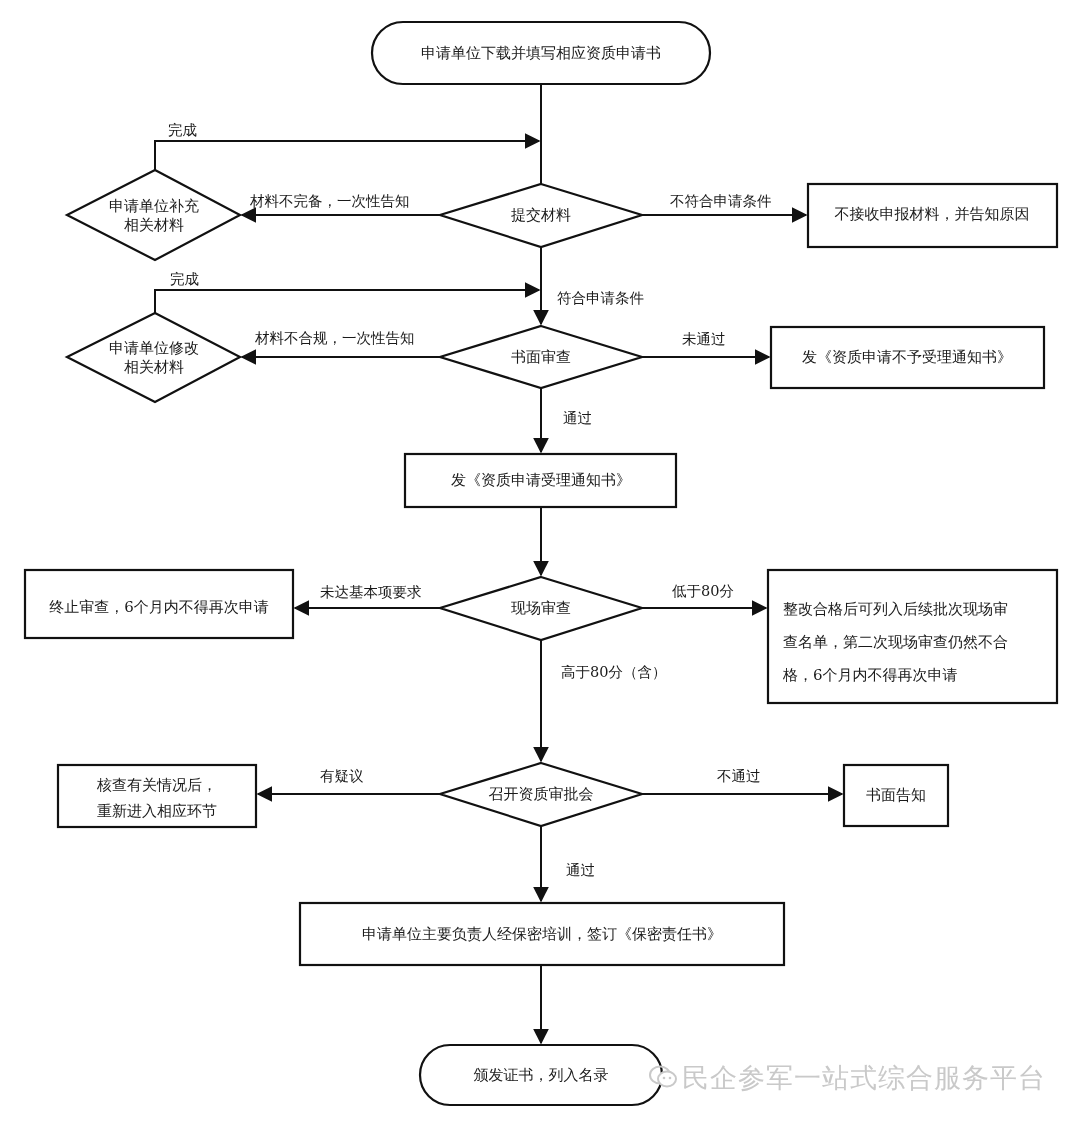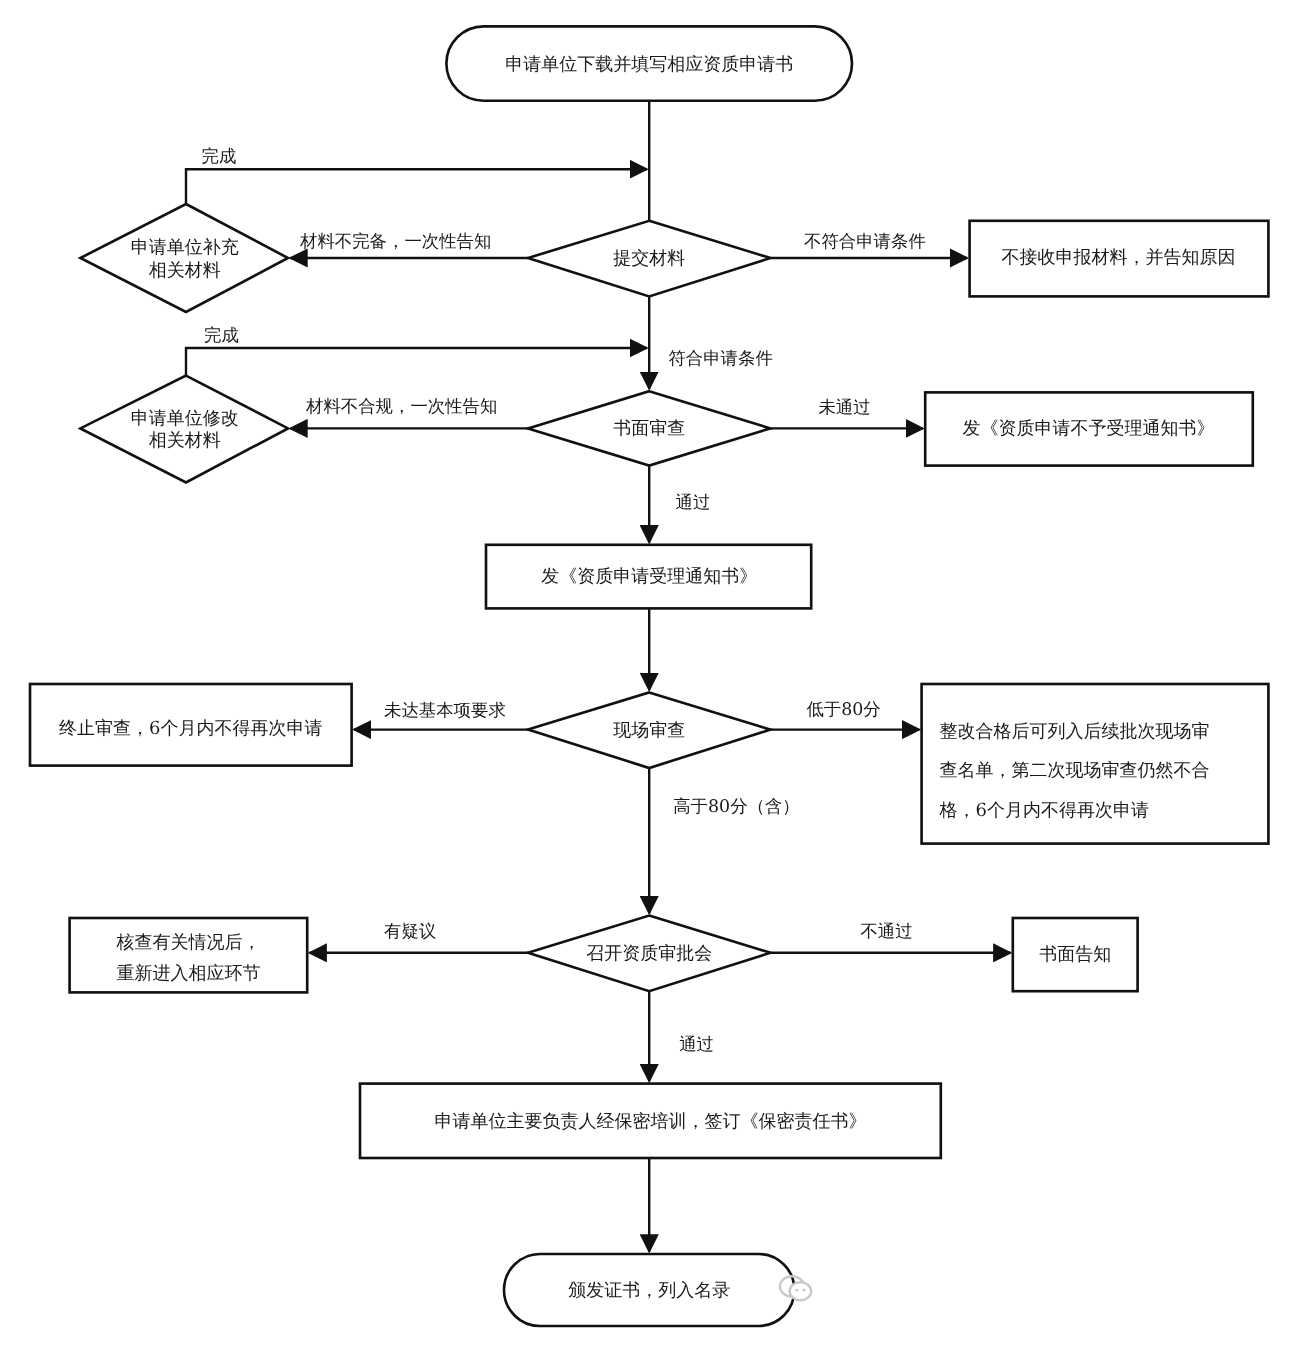--- a/index.html
+++ b/index.html
@@ -144,14 +144,14 @@
 </svg>
 
 <div class="watermark">
   <span class="wm-icon">
     <svg width="30" height="26" viewBox="0 0 30 26">
       <ellipse cx="12" cy="11" rx="10" ry="8.5" fill="none" stroke="#c9c9c9" stroke-width="2"></ellipse>
       <ellipse cx="19" cy="15" rx="9" ry="7.5" fill="#fff" stroke="#c9c9c9" stroke-width="2"></ellipse>
       <circle cx="16" cy="14" r="1.3" fill="#c9c9c9"></circle>
       <circle cx="22" cy="14" r="1.3" fill="#c9c9c9"></circle>
     </svg>
-  </span>
+  </span><span>民企参军一站式综合服务平台</span>
 </div>
 
 </body></html>

